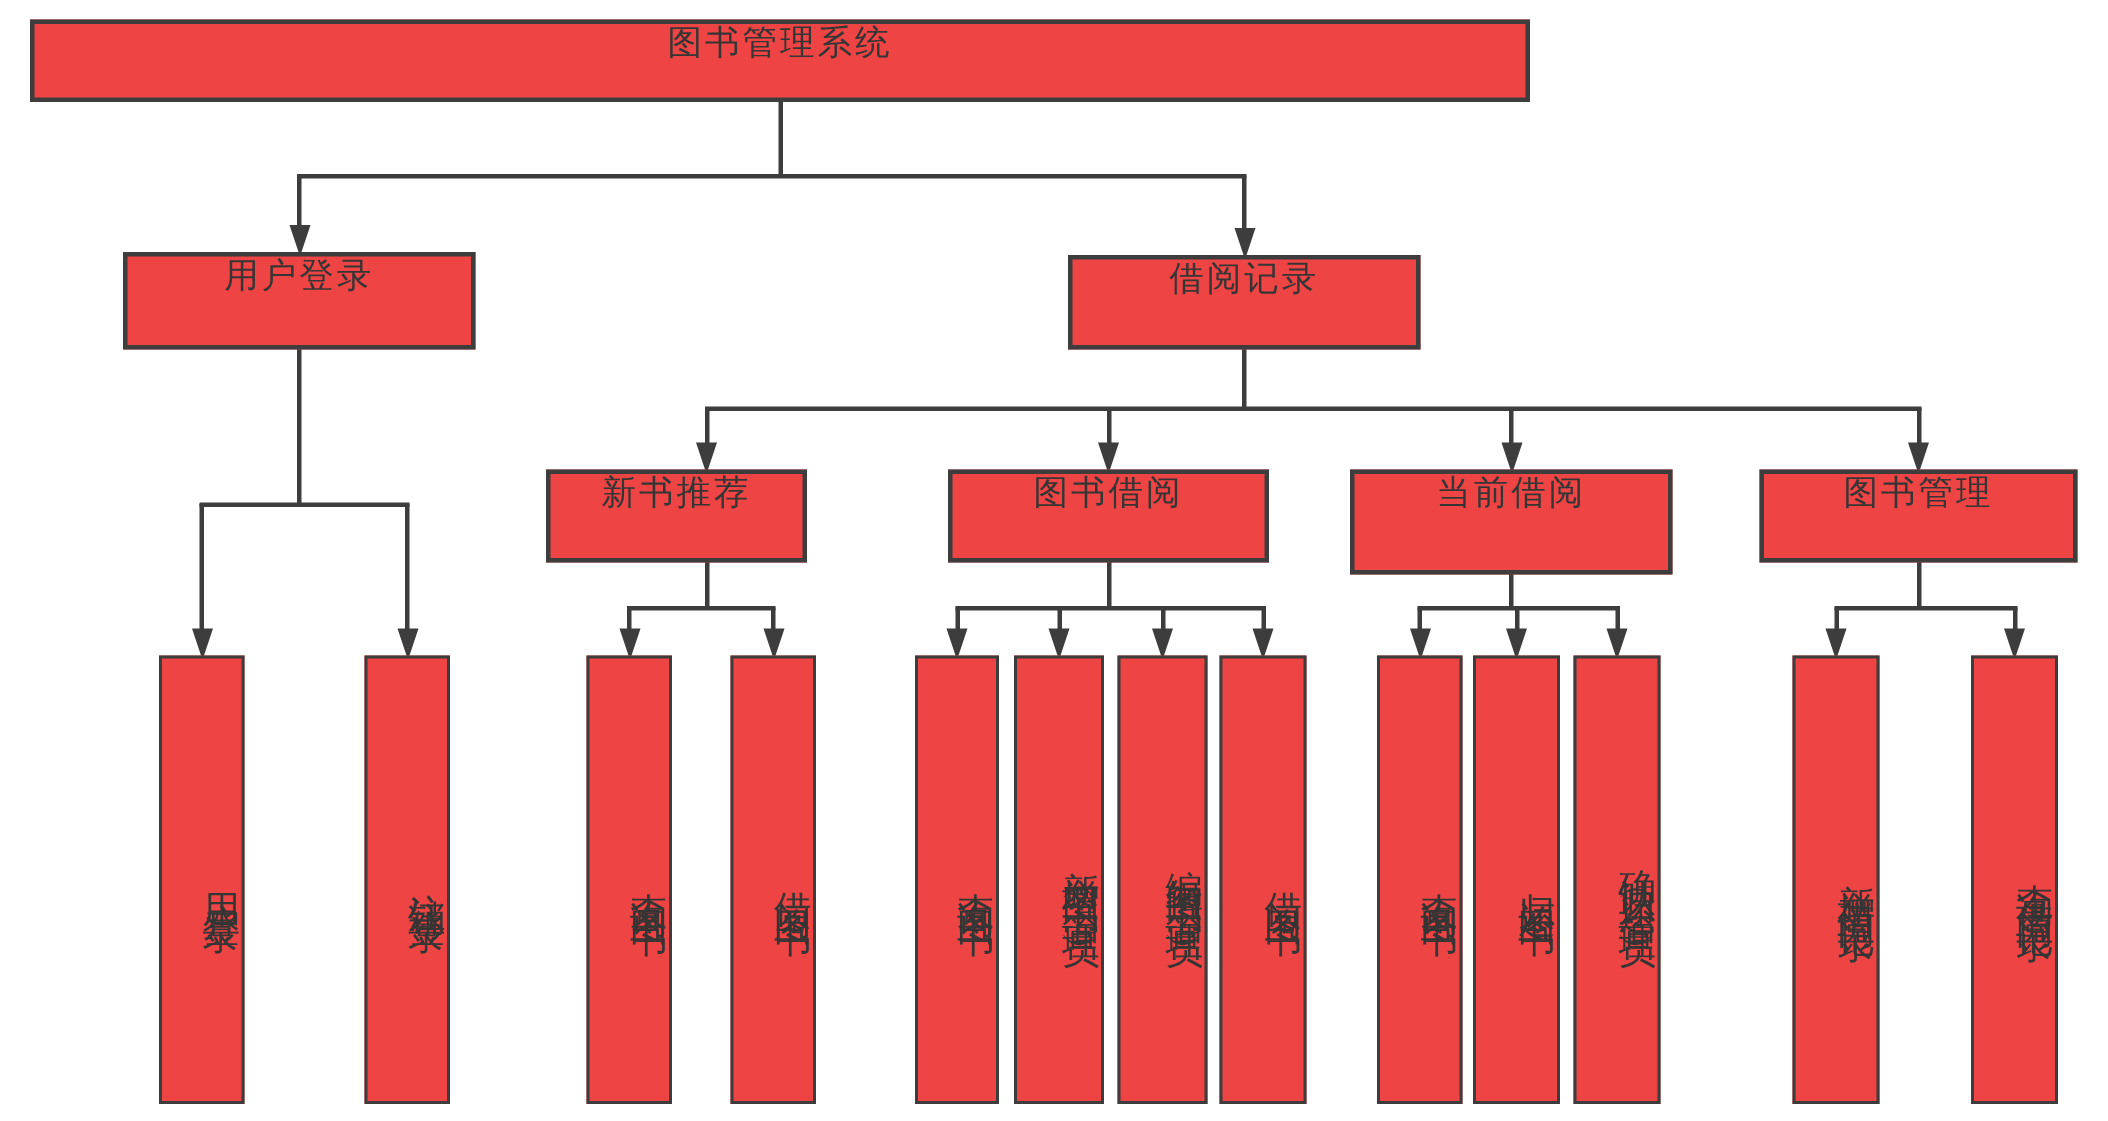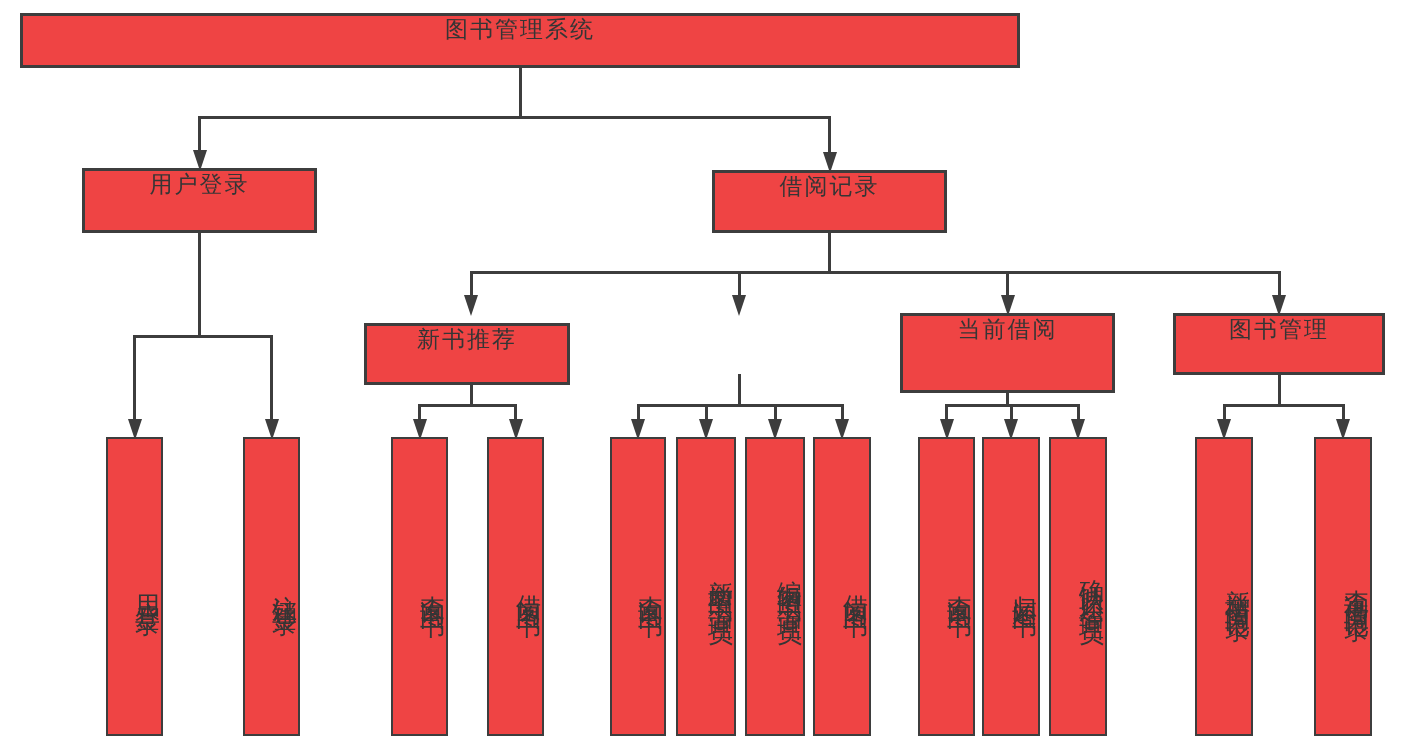--- a/index.html
+++ b/index.html
@@ -64,24 +64,27 @@
 <div id="stage">
 <div class="node" style="left: 20px; top: 13px; width: 1000px; height: 55px;">
       <span>图书管理系统</span>
     </div>
     <div class="node" style="left: 82px; top: 168px; width: 235px; height: 65px;">
       <span>用户登录</span>
     </div>
     <div class="node" style="left: 712px; top: 170px; width: 235px; height: 63px;">
       <span>借阅记录</span>
     </div>
-    <div class="node" style="left: 364px; top: 323px; width: 206px; height: 62px;">
+    <div class="node" style="left: 364px; top: 313px; width: 174px; height: 62px;">
       <span>新书推荐</span>
     </div>
-    <div class="node" style="left: 900px; top: 313px; width: 215px; height: 80px;">
+    <div class="node" style="left: 632px; top: 313px; width: 214px; height: 62px;">
+      <span>图书借阅</span>
+    </div>
+    <div class="node" style="left: 900px; top: 313px; width: 215px; height: 70px;">
       <span>当前借阅</span>
     </div>
     <div class="node" style="left: 1173px; top: 313px; width: 212px; height: 62px;">
       <span>图书管理</span>
     </div>
     <div class="node v" style="left: 106px; top: 437px; width: 57px; height: 299px;">
       <span>用户登录</span>
     </div>
     <div class="node v" style="left: 243px; top: 437px; width: 57px; height: 299px;">
       <span>注销登录</span>

